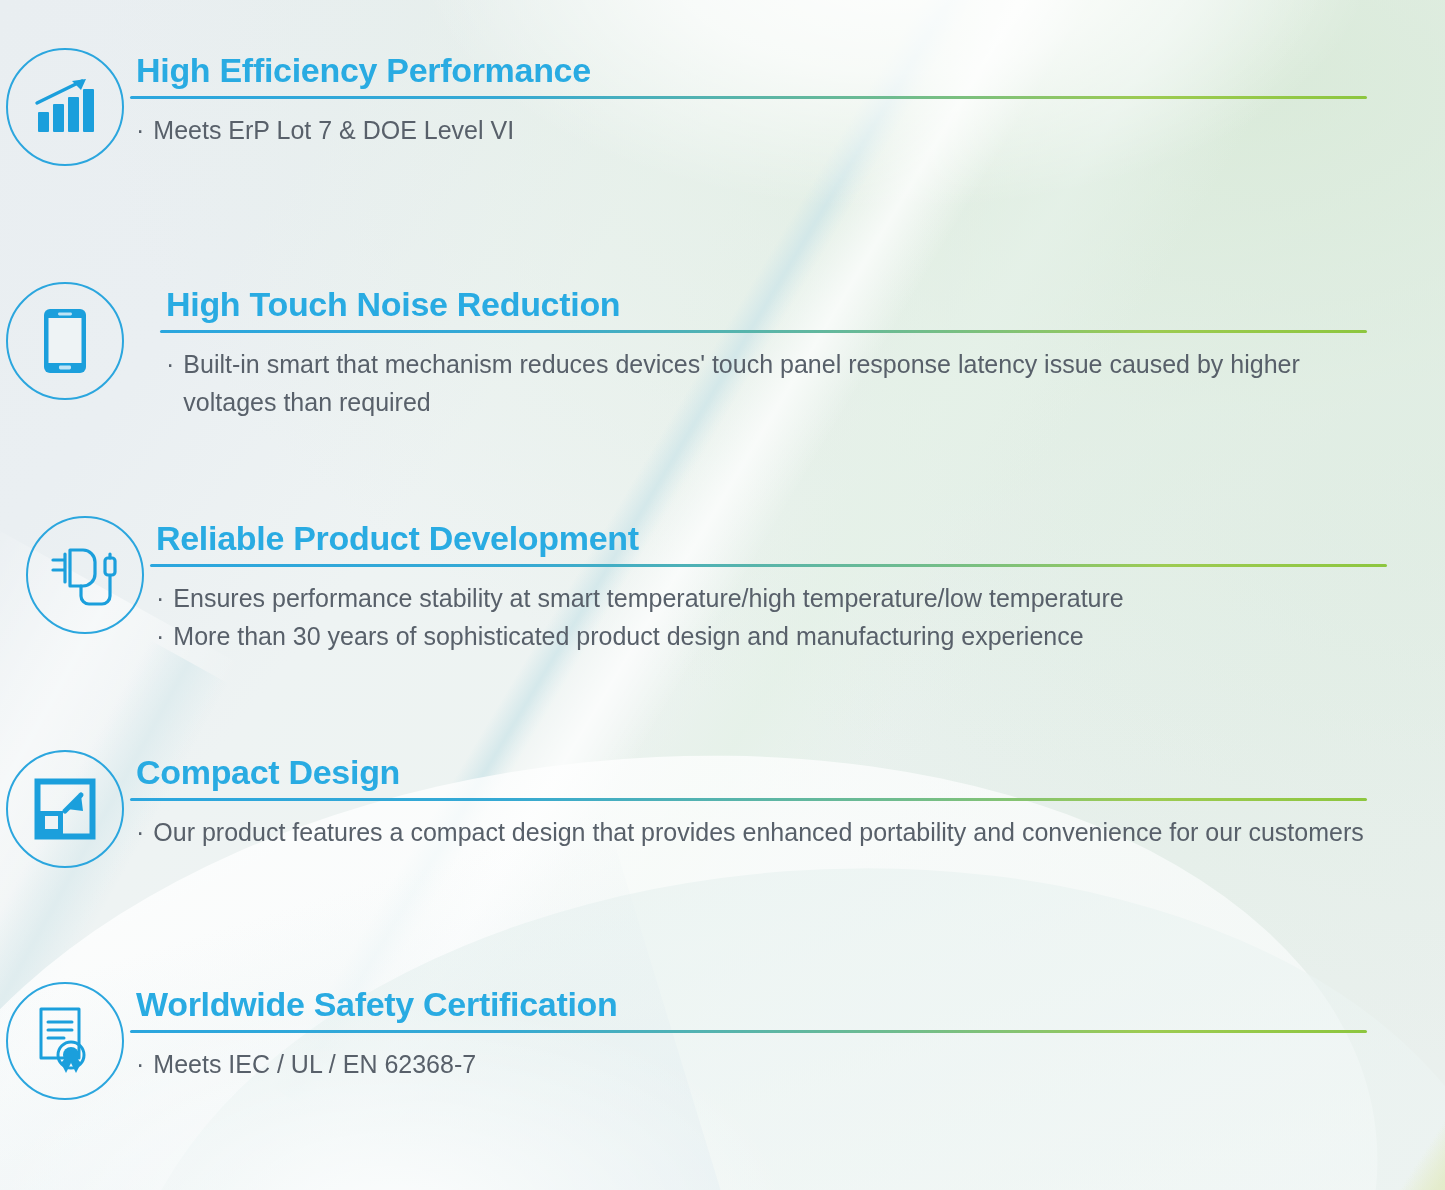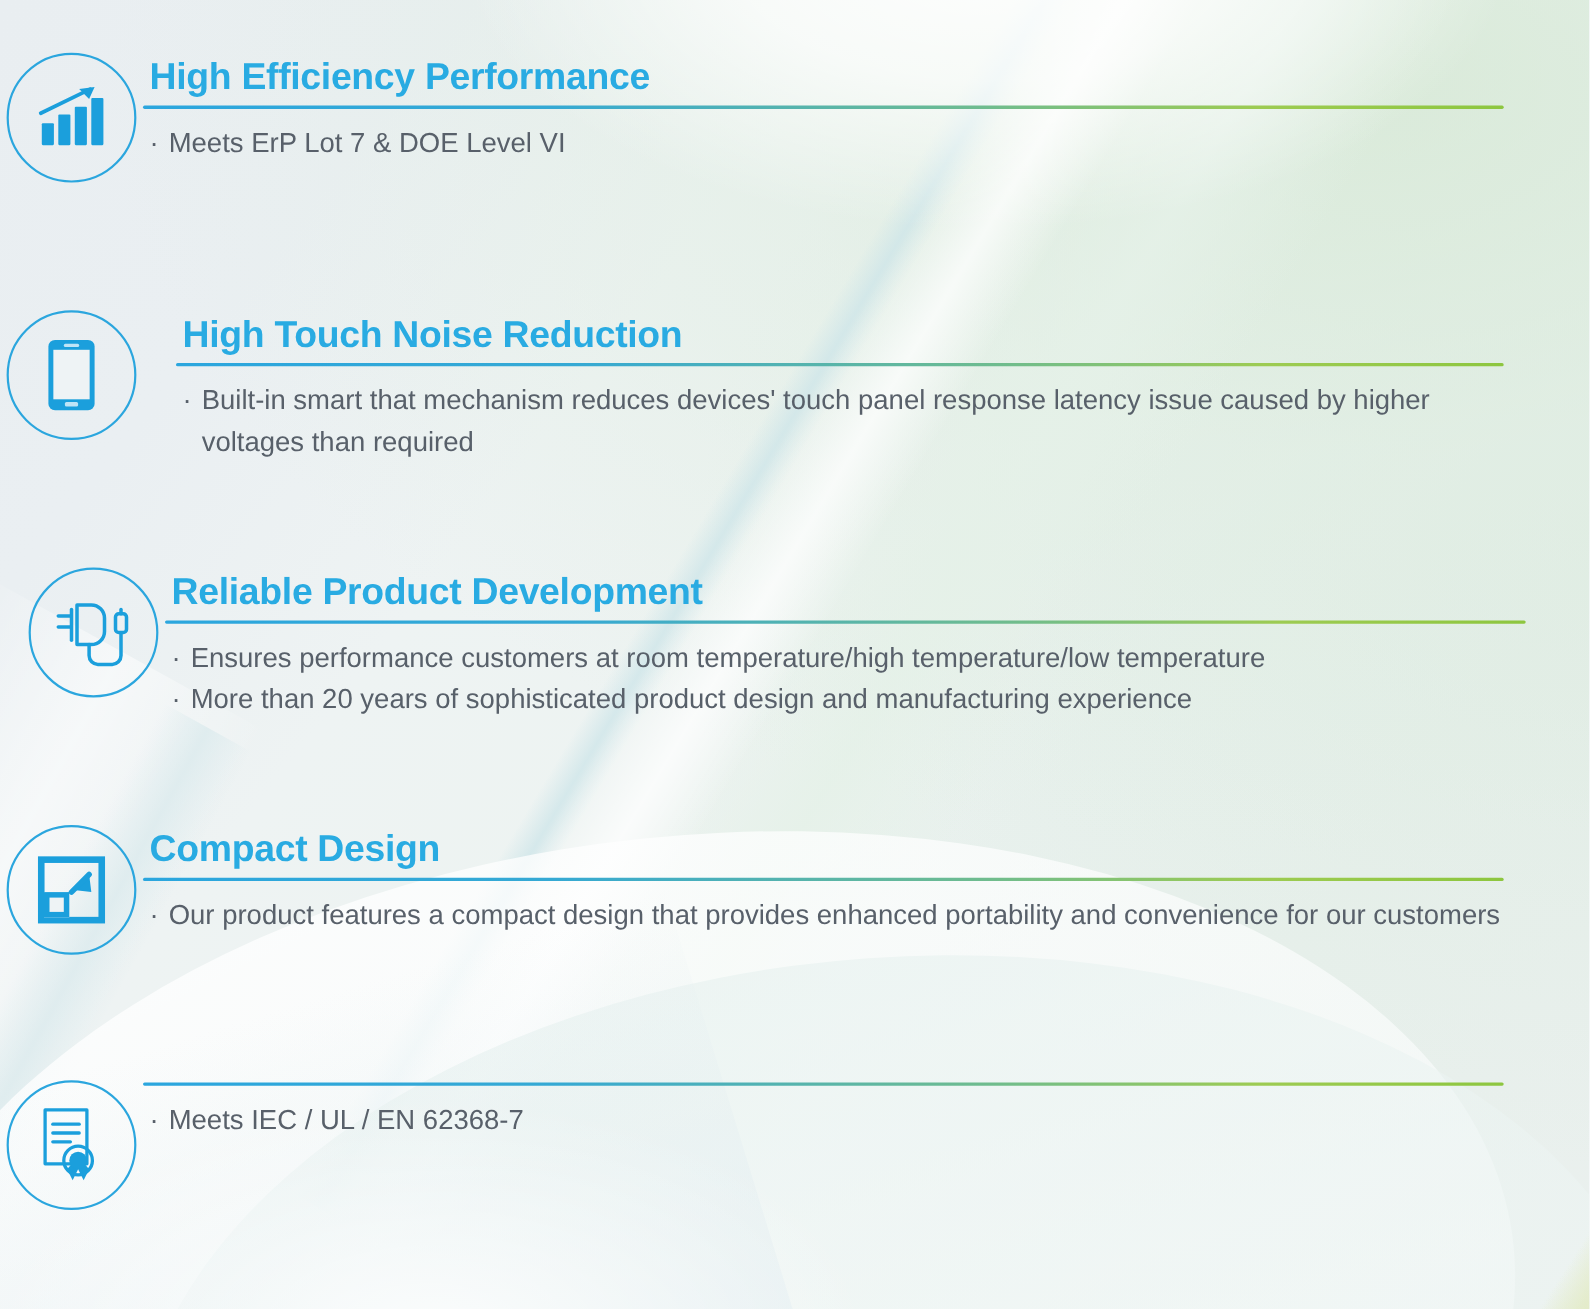--- a/index.html
+++ b/index.html
@@ -288,25 +288,25 @@
             </svg>
           </span>
         </div>
       </div>
       <div class="text-col">
         <div class="feat-title">Reliable Product Development</div>
         <div class="divider"></div>
         <div class="bullets">
           <div class="bullet">
             <span class="dot">·</span>
-            <span class="btext">Ensures performance customers at room temperature/high temperature/low temperature</span>
-          </div>
-          <div class="bullet">
-            <span class="dot">·</span>
-            <span class="btext">More than 20 years of sophisticated product  design and manufacturing experience</span>
+            <span class="btext">Ensures performance stability at smart temperature/high temperature/low temperature</span>
+          </div>
+          <div class="bullet">
+            <span class="dot">·</span>
+            <span class="btext">More than 30 years of sophisticated product  design and manufacturing experience</span>
           </div>
         </div>
       </div>
     </div>
 
     <div class="feature" id="feature-3">
       <div class="icon-wrap">
         <div class="icon-circle">
           <span>
             <svg width="62" height="62" viewBox="0 0 62 62">
@@ -350,20 +350,21 @@
                 <path d="M26 57 L31 51 L36 57 L31 67 Z"></path>
                 <path d="M36 57 L41 51 L46 57 L41 67 Z"></path>
               </g>
               <circle cx="36" cy="49" r="13" fill="none" stroke="#1b9fdc" stroke-width="3"></circle>
               <circle cx="36" cy="49" r="8" fill="#1b9fdc"></circle>
             </svg>
           </span>
         </div>
       </div>
       <div class="text-col">
+        <div class="feat-title">Worldwide Safety Certification</div>
         <div class="divider"></div>
         <div class="bullets">
           <div class="bullet">
             <span class="dot">·</span>
             <span class="btext">Meets IEC / UL / EN 62368-7</span>
           </div>
         </div>
       </div>
     </div>
 

